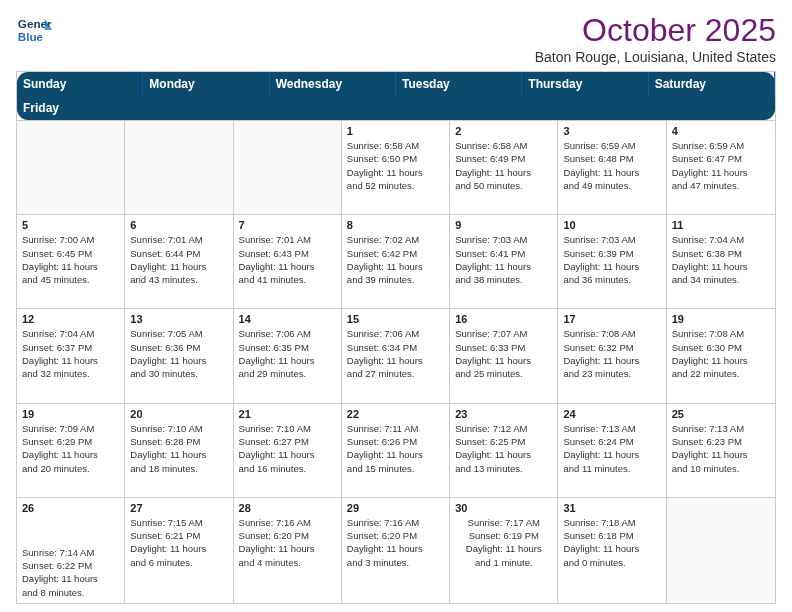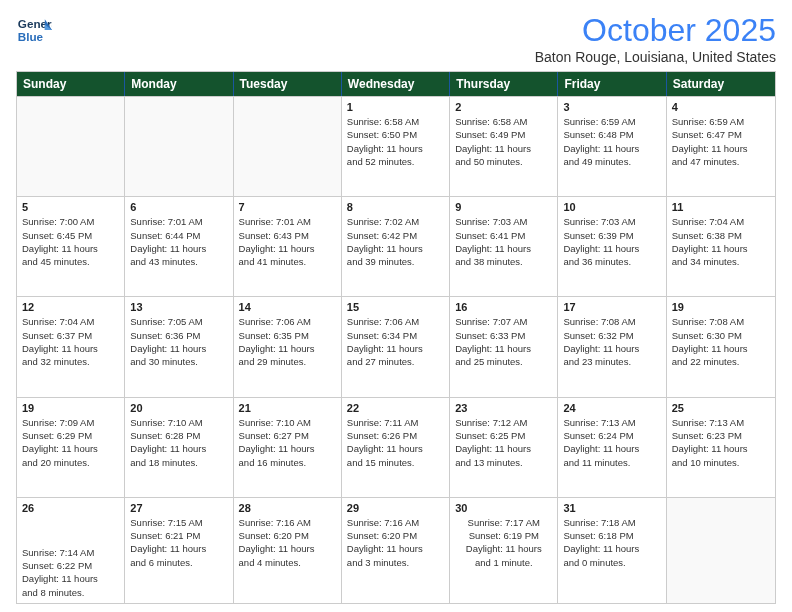--- a/index.html
+++ b/index.html
@@ -30,37 +30,38 @@
     .logo-icon {
       width: 36px;
       height: 36px;
       margin-right: 4px;
     }
     .title-area {
       text-align: right;
     }
     .month-title {
       font-size: 32px;
-      color: #3b82f6;
+      color: #701a75;
       font-weight: normal;
     }
     .location {
       font-size: 14px;
       color: #333;
     }
     .calendar {
       flex: 1;
       border: 1px solid #ccc;
       display: flex;
       flex-direction: column;
     }
     .cal-header {
       display: grid;
-      grid-template-columns: repeat(7, 1fr);
-      background: #14532d;
+      grid-template-columns: repeat(6, 1fr);
+      background: #0c4a6e;
+      border-radius: 11px;
     }
     .cal-header-cell {
       color: #fff;
       font-size: 12px;
       font-weight: bold;
       padding: 5px 6px;
       text-align: left;
       border-right: 1px solid #1a56a0;
     }
     .cal-header-cell:last-child { border-right: none; }
@@ -115,25 +116,25 @@
     <div class="title-area">
       <div class="month-title">October 2025</div>
       <div class="location">Baton Rouge, Louisiana, United States</div>
     </div>
   </div>
 
   <div class="calendar">
     <div class="cal-header">
     <div class="cal-header-cell">Sunday</div>
         <div class="cal-header-cell">Monday</div>
+        <div class="cal-header-cell">Wednesday</div>
         <div class="cal-header-cell">Tuesday</div>
-        <div class="cal-header-cell">Wednesday</div>
         <div class="cal-header-cell">Thursday</div>
+        <div class="cal-header-cell">Saturday</div>
         <div class="cal-header-cell">Friday</div>
-        <div class="cal-header-cell">Saturday</div>
       </div>
     <div class="cal-body">
     <div class="cal-row">
           <div class="cal-cell empty"></div>
           <div class="cal-cell empty"></div>
           <div class="cal-cell empty"></div>
           <div class="cal-cell">
             <div class="day-num">1</div>
             <div class="cell-info" style="white-space: pre-line;">Sunrise: 6:58 AM
 Sunset: 6:50 PM

